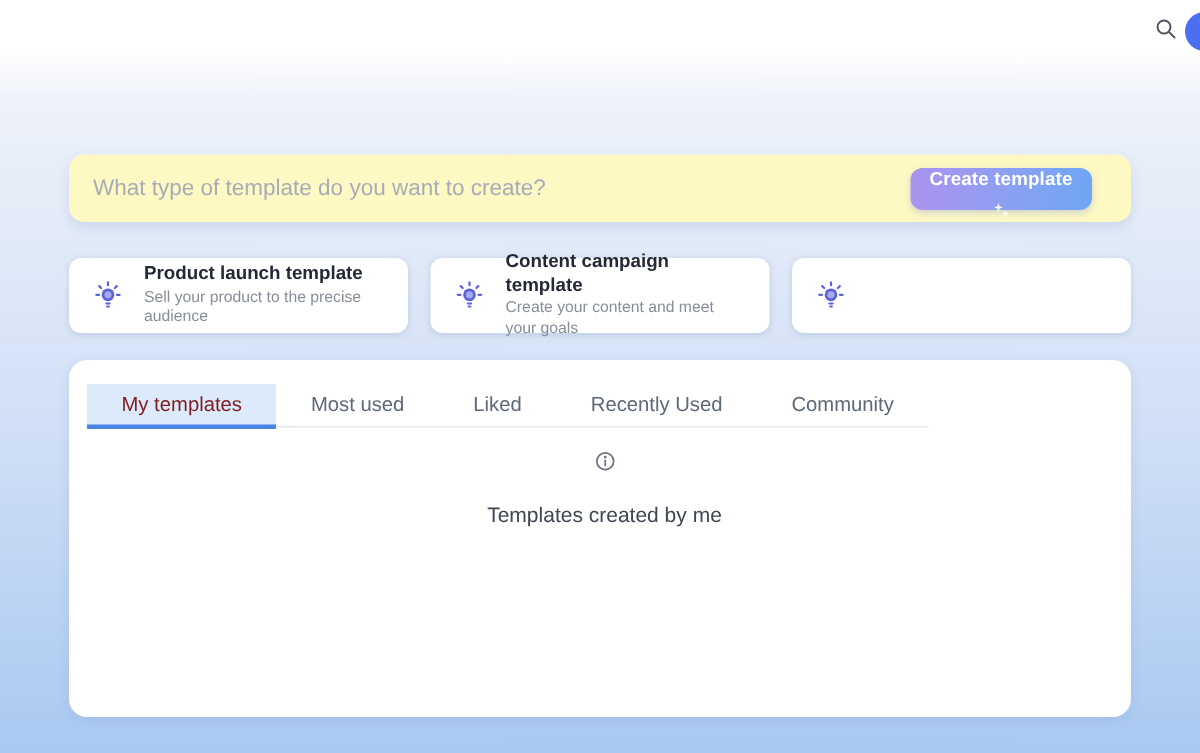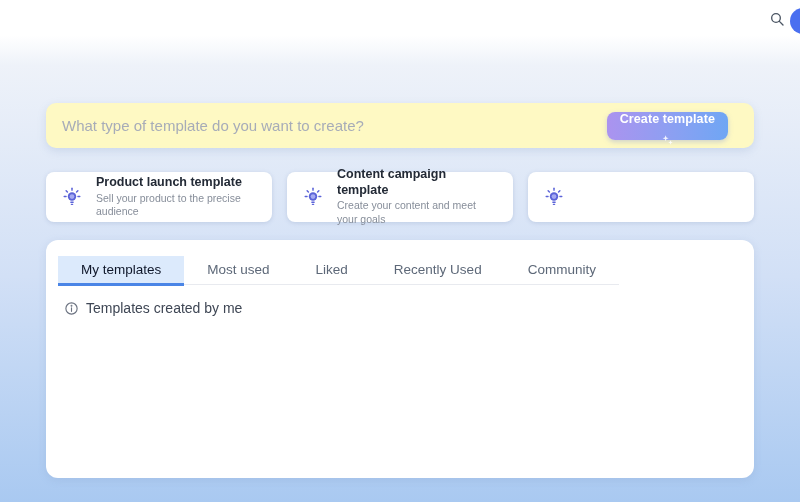--- a/index.html
+++ b/index.html
@@ -71,30 +71,30 @@
     padding: 16px 12px;
   }
   .tabs {
     display: inline-flex; border-bottom: 1.5px solid #e8eaef;
   }
   .tab {
     position: relative; padding: 0 23px; height: 28px; line-height: 28px;
     font-size: 13.5px; color: #5d6878; cursor: pointer; white-space: nowrap;
   }
   .tab.active {
-    background: #dceafc; color: #0f172a;
+    background: #dceafc; color: #7f1d1d;
   }
   .tab.active::after {
     content: ""; position: absolute; left: 0; right: 0; bottom: -2px;
     height: 3px; background: #4a85e6;
   }
   .empty-row {
     margin: 15px 0 0 6px;
-    display: flex; align-items: center; gap: 7px;
-    font-size: 14px; color: #3e4654;
+    display: flex; align-items: center; gap: 20px;
+    font-size: 14px; color: #3e4654; flex-direction: column;
   }
 </style>
 </head>
 <body>
 
 <div class="topbar">
   <button class="search-btn">
     <span style="display:flex;">
       <svg width="16" height="16" viewBox="0 0 24 24" fill="none" stroke="#4b5563" stroke-width="2" stroke-linecap="round">
         <circle cx="10.5" cy="10.5" r="6.5"></circle>

